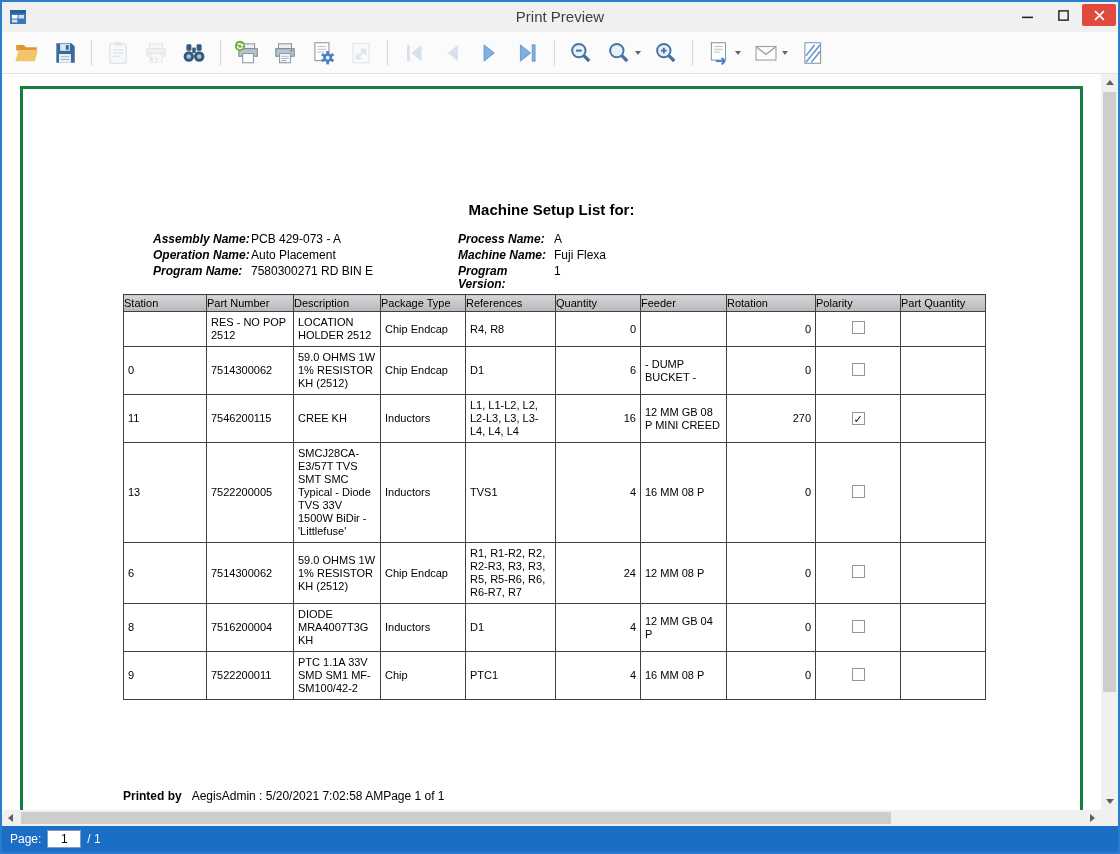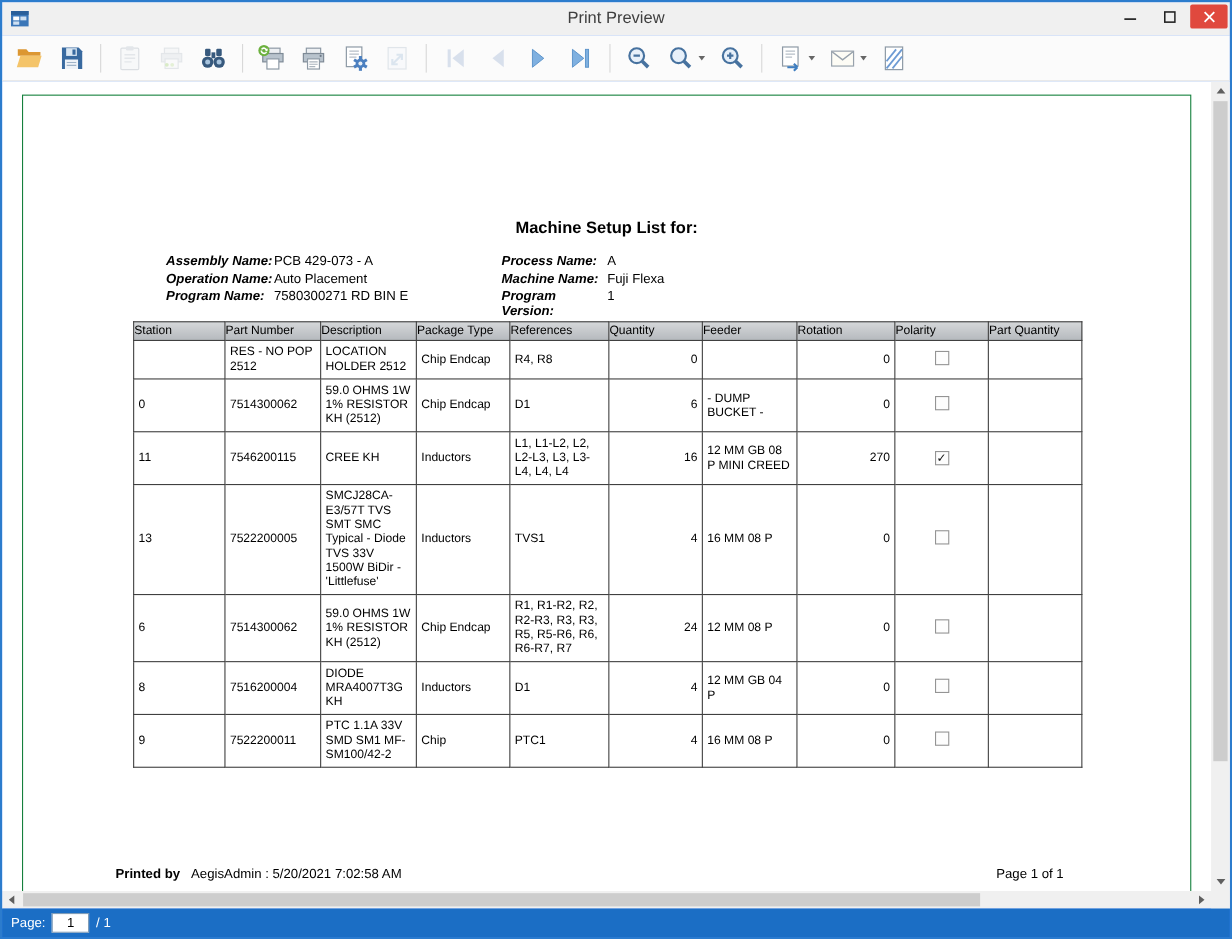--- a/index.html
+++ b/index.html
@@ -1,59 +1,59 @@
 <!DOCTYPE html>
 <html><head>
 <meta charset="utf-8">
 <style>
   * { margin:0; padding:0; box-sizing:border-box; }
   html,body { width:1120px; height:854px; overflow:hidden; }
   body { font-family:"Liberation Sans", sans-serif; background:#fff; }
 
-  .window { width:1120px; height:854px; border:2px solid #2c7ccd; display:flex; flex-direction:column; background:#3b82f6; }
+  .window { width:1120px; height:854px; border:2px solid #2c7ccd; display:flex; flex-direction:column; background:#fef9c3; }
 
   
   .titlebar { flex:0 0 30px; background:#f0f0f0; display:flex; align-items:center; position:relative; }
   .app-icon { margin-left:7px; line-height:0; z-index:2; }
   .window-title { position:absolute; left:0; right:0; top:0; height:30px; line-height:30px; text-align:center; font-size:15px; color:#3f3f3f; }
   .win-controls { margin-left:auto; display:flex; gap:2px; z-index:2; padding:2px 2px 0 0; align-self:flex-start; }
   .win-btn { width:34px; height:22px; display:flex; align-items:center; justify-content:center; background:transparent; border:none; cursor:default; }
   .win-btn.close { background:#e0493e; border-radius:2px; }
 
   
   .toolbar { flex:0 0 42px; display:flex; align-items:center; padding:0 10px; gap:8px; background:#fbfbfb; border-bottom:1px solid #e2e2e2; }
   .tbtn { display:flex; align-items:center; gap:3px; border:none; background:transparent; padding:2px; border-radius:3px; }
   .tbtn.disabled { opacity:.5; }
   .ticon { line-height:0; }
   .tsep { width:1px; height:26px; background:#d8d8d8; margin:0 3px; }
   .caret { width:0; height:0; border-left:3.5px solid transparent; border-right:3.5px solid transparent; border-top:4px solid #666; }
 
   
   .content { flex:1 1 auto; min-height:0; position:relative; background:#fff; overflow:hidden; }
-  .page { position:absolute; left:18px; top:12px; width:1063px; height:760px; background:#fff; border:1px solid #15803d; }
+  .page { position:absolute; left:18px; top:12px; width:1063px; height:760px; background:#fff; border:3px solid #15803d; }
 
   .report-title { position:absolute; top:112px; left:0; width:100%; text-align:center; font-size:15px; font-weight:bold; color:#000; }
 
   .meta { position:absolute; top:144px; left:0; width:100%; font-size:12px; color:#000; }
   .meta-col { position:absolute; top:0; }
   .meta-col.left { left:130px; }
   .meta-col.right { left:435px; }
   .meta-row { display:flex; line-height:13px; margin-bottom:3px; }
   .meta-row .lbl { font-weight:bold;font-style:italic; }
   .left .lbl { width:98px; }
   .right .lbl { width:96px; }
 
   .report-table { position:absolute; left:100px; top:205px; width:862px; border-collapse:collapse; table-layout:fixed; font-size:11px; color:#000; }
   .report-table th { border:1px solid #404040; background:linear-gradient(#d4d6d8,#b5b9bd); font-weight:normal; text-align:left; padding:2px 0; height:17px; font-size:11px; }
   .report-table td { border:1px solid #404040; padding:4px; vertical-align:middle; line-height:13px; word-wrap:break-word; overflow:hidden; }
   .report-table td.num { text-align:right; }
   .report-table td.center { text-align:center; }
   .checkbox { display:inline-block; width:13px; height:13px; border:1px solid #949494; background:#fdfdfd; font-size:11px; line-height:12px; text-align:center; color:#111; }
 
-  .report-footer { position:absolute; top:700px; left:84px; width:862px; display:flex; justify-content:space-between; font-size:12px; color:#000; }
+  .report-footer { position:absolute; top:700px; left:100px; width:862px; display:flex; justify-content:flex-start; font-size:12px; color:#000; }
   .footer-left .bold { font-weight:bold; margin-right:10px; }
 
   
   .vscroll { position:absolute; right:0; top:0; bottom:0; width:17px; background:#f0f0f0; }
   .vscroll .arrow { position:absolute; left:0; width:17px; height:17px; display:flex; align-items:center; justify-content:center; }
   .vscroll .arrow-up { top:0; }
   .vscroll .arrow-down { bottom:0; }
   .vscroll .thumb { position:absolute; left:2px; right:2px; top:18px; height:600px; background:#cdcdcd; }
 
   .hscroll-row { flex:0 0 16px; display:flex; background:#f0f0f0; }

